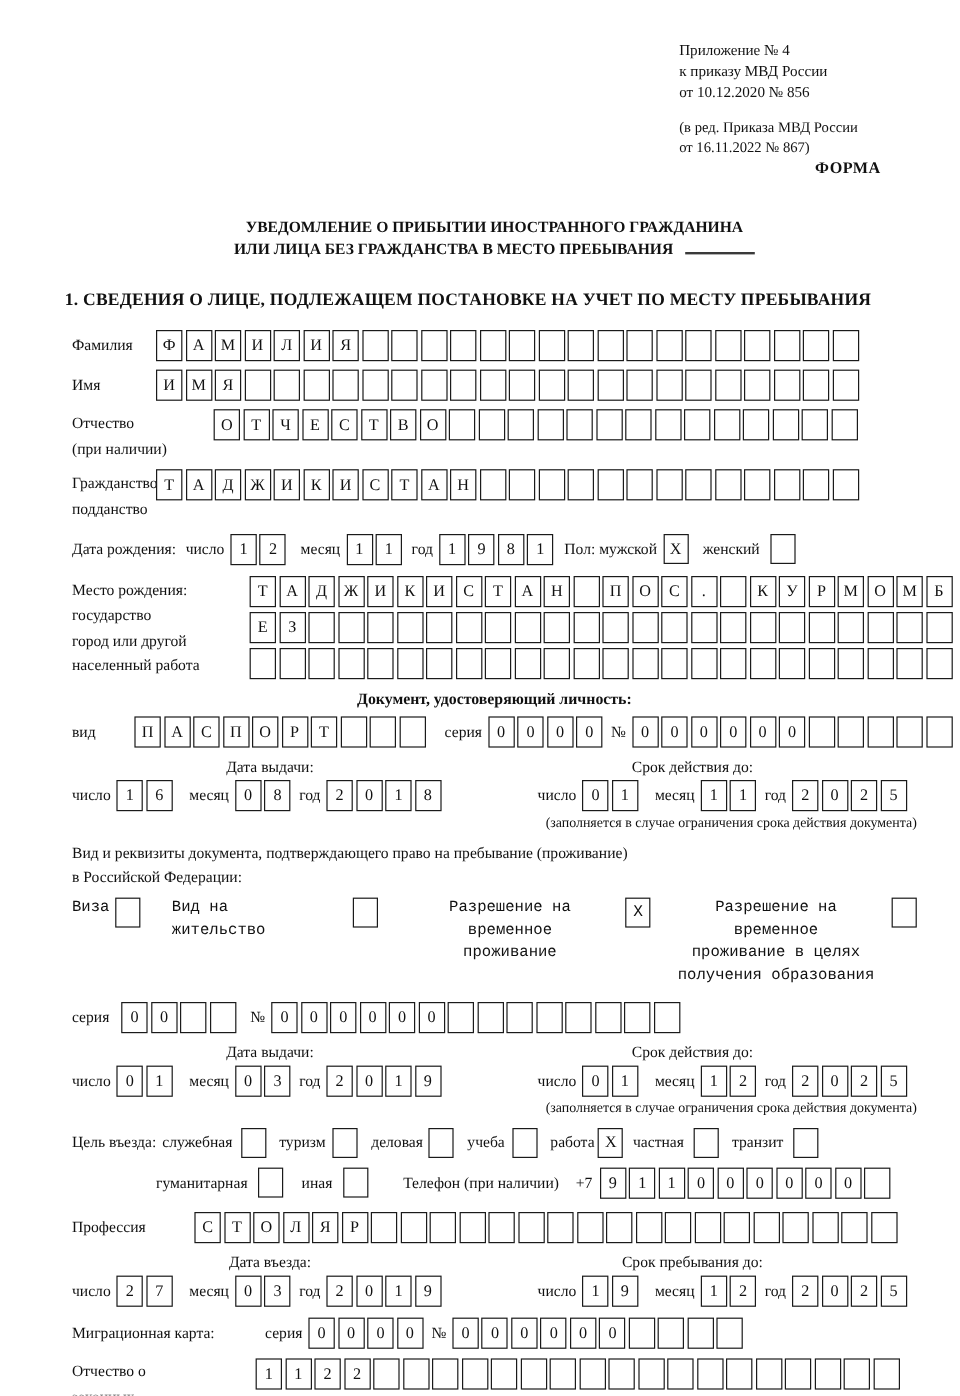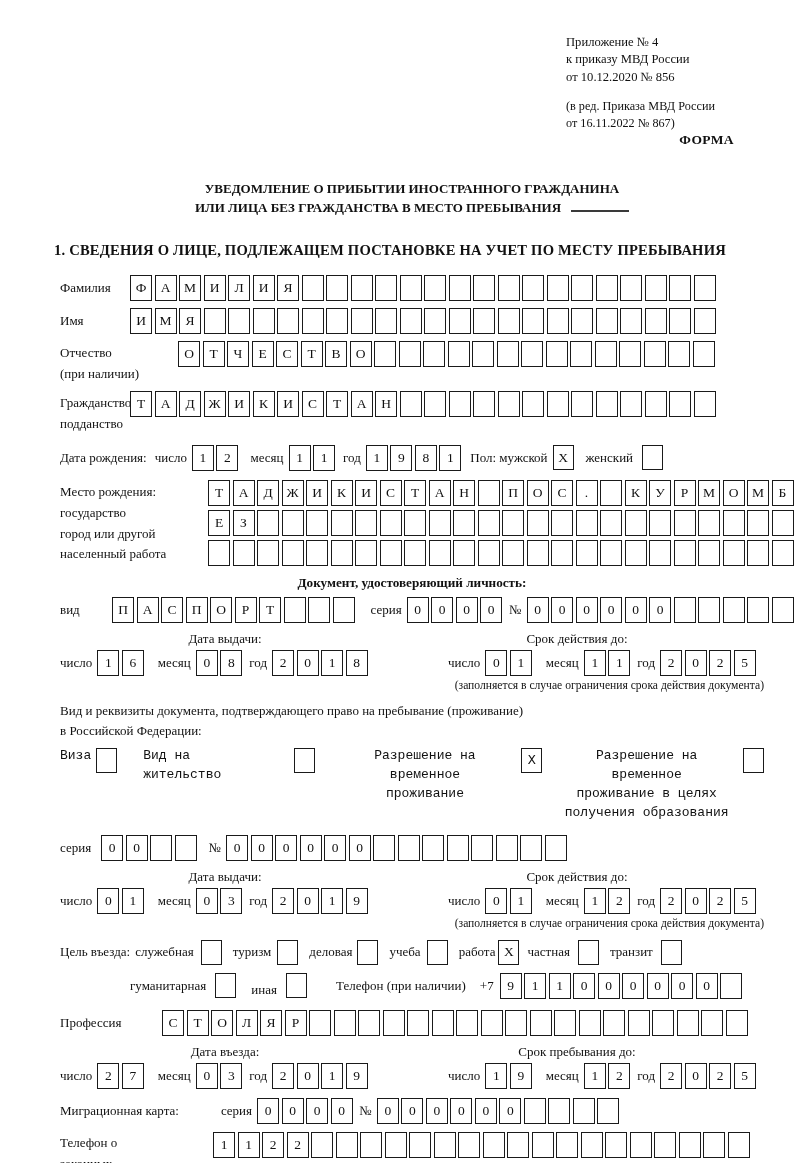--- a/index.html
+++ b/index.html
@@ -564,21 +564,21 @@
       <span>транзит</span>
       <span class="cbox" style="margin-left:8px;"></span>
     </span>
   </div>
 
   <div class="purpose-row" style="margin-top:8px; padding-left:70px;">
     <span class="pitem">
       <span>гуманитарная</span>
       <span class="cbox" style="margin-left:9px;"></span>
     </span>
-    <span class="pitem" style="margin-left:4px;align-items:flex-end;">
+    <span class="pitem" style="margin-left:4px;">
       <span>иная</span>
       <span class="cbox" style="margin-left:9px;"></span>
     </span>
     <span style="margin-left:18px; margin-right:14px;">Телефон (при наличии)</span>
     <span style="margin-right:6px;">+7</span>
     <span class="cells">
         <span class="cell">9</span>
         <span class="cell">1</span>
         <span class="cell">1</span>
         <span class="cell">0</span>
@@ -687,21 +687,21 @@
         <span class="cell">0</span>
         <span class="cell"></span>
         <span class="cell"></span>
         <span class="cell"></span>
         <span class="cell"></span>
       </span>
   </div>
 
   <div class="guardians">
     <div class="glabels">
-      <div>Телефон о</div>
+      <div>Отчество о</div>
       <div>законных</div>
       <div>представителях</div>
 
     </div>
     <div class="stack">
       <span class="cells indent1">
           <span class="cell">1</span>
           <span class="cell">1</span>
           <span class="cell">2</span>
           <span class="cell">2</span>

